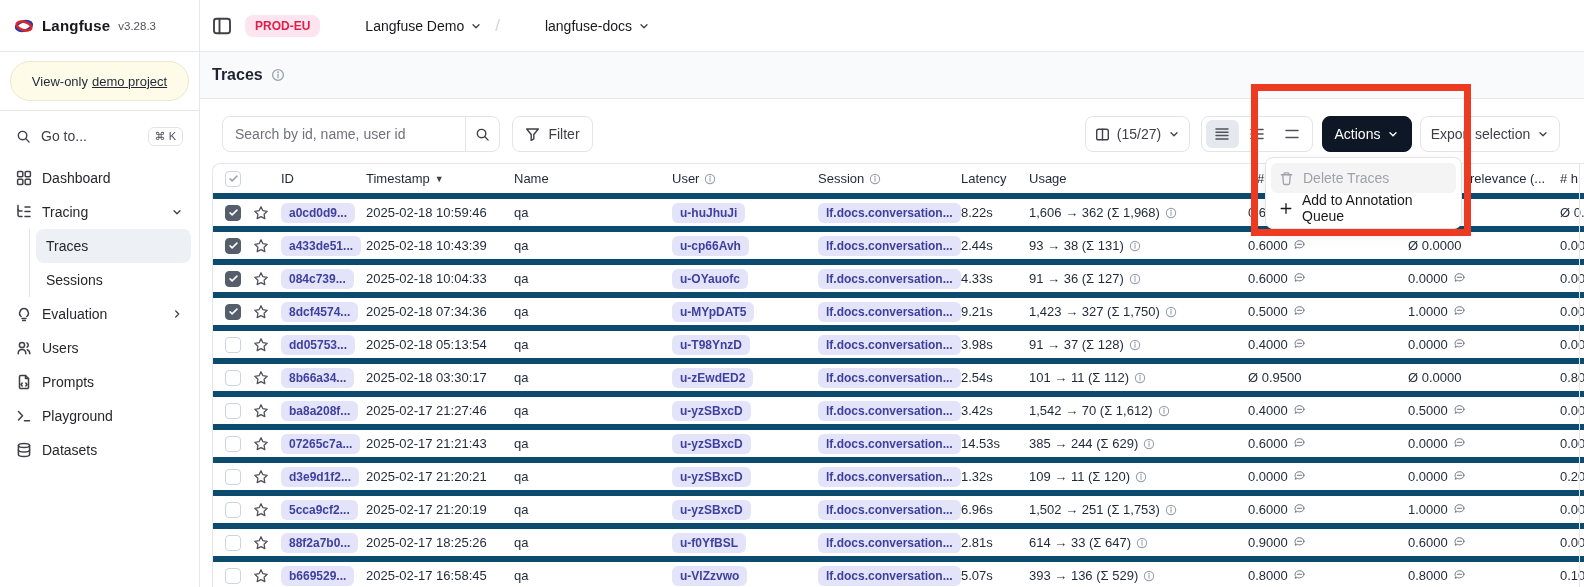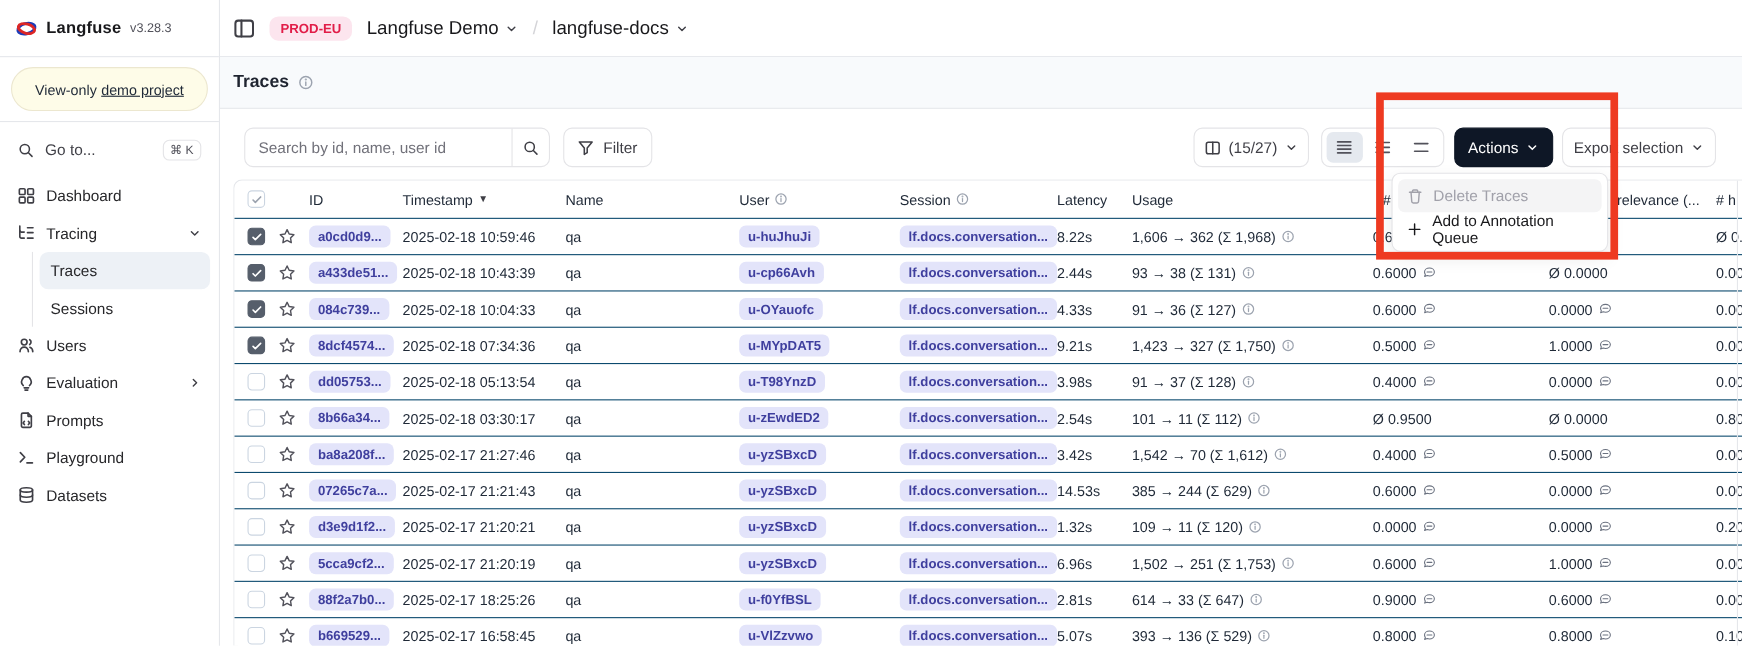--- a/index.html
+++ b/index.html
@@ -22,21 +22,21 @@
   .nav { padding:4px 8px; }
   .nav-item { height:34px; display:flex; align-items:center; gap:10px; padding:0 8px; border-radius:8px; font-size:14px; color:#27272a; cursor:pointer; }
   .nav-item .chev { margin-left:auto; }
   .subnav { margin-left:21px; border-left:1px solid #e4e4e7; padding-left:6px; }
   .subnav .nav-item { padding-left:10px; }
   .subnav .nav-item.active { background:#edf1f6; }
 
   
   #topbar { position:absolute; left:200px; top:0; right:0; height:52px; border-bottom:1px solid #e5e7eb; display:flex; align-items:center; gap:13px; padding:0 12px; background:#fff; }
   .env-badge { background:#fce5ee; color:#e11d48; font-size:12px; font-weight:600; padding:4px 10px; border-radius:8px; }
-  .crumb { font-size:17px; font-weight:500; color:#18181b; display:flex; align-items:center; gap:6px; cursor:pointer; }
+  .crumb { font-size:14px; font-weight:500; color:#18181b; display:flex; align-items:center; gap:6px; cursor:pointer;margin-left:32px; }
   .slash { color:#d4d4d8; font-size:17px; }
 
   
   #pagehead { position:absolute; left:200px; top:52px; right:0; height:47px; background:#f8fafc; border-bottom:1px solid #e5e7eb; display:flex; align-items:center; gap:8px; padding:0 12px; }
   #pagehead h1 { font-size:16px; font-weight:600; color:#1f2430; }
 
   
   #toolbar { position:absolute; left:200px; top:99px; right:0; height:64px; background:#fff; }
   .tb { position:absolute; top:17px; height:36px; border:1px solid #e4e4e7; border-radius:8px; background:#fff; display:flex; align-items:center; font-size:14px; color:#3f3f46; gap:8px; cursor:pointer;justify-content:center; }
   #searchbox { left:22px; width:278px; padding:0; cursor:text; }
@@ -47,21 +47,21 @@
   #colsbtn { left:885px; width:105px; justify-content:center; gap:7px; }
   #rowheight { left:1001px; width:112px; padding:0 4px; gap:2px; cursor:default; }
   .rh-opt { width:33px; height:28px; border-radius:6px; display:flex; align-items:center; justify-content:center; cursor:pointer; }
   .rh-opt.sel { background:#e5e9ef; }
   .rh-opt svg { stroke:#52525b; }
   #actionsbtn { left:1122px; width:90px; background:#0e1726; border-color:#0e1726; color:#fff; font-weight:500; justify-content:center; gap:7px; }
   #exportbtn { left:1220px; width:140px; justify-content:center; gap:7px; white-space:nowrap; }
 
   
   #table { position:absolute; left:212px; top:163px; right:0; bottom:0; border:1px solid #e5e7eb; border-right:none; border-bottom:none; border-top-left-radius:8px; overflow:hidden; background:#fff; }
-  .tr { display:flex; align-items:center; height:33px; border-bottom:1px solid #0c4a6e; padding-left:12px; white-space:nowrap; }
+  .tr { display:flex; align-items:center; height:33px; border-bottom:6px solid #0c4a6e; padding-left:12px; white-space:nowrap; }
   .tr.head { height:35px; font-size:13px; font-weight:500; color:#3f3f46; }
   .td { flex:none; font-size:13px; color:#1f2937; display:flex; align-items:center; gap:5px; }
   .c-cb{width:28px;} .c-star{width:28px;} .c-id{width:85px;} .c-ts{width:148px;} .c-name{width:158px;}
   .c-user{width:146px;} .c-session{width:143px;} .c-lat{width:68px;} .c-usage{width:219px;}
   .c-s1{width:160px;} .c-s2{width:62px;} .c-s3{width:90px;} .c-s4{flex:1;}
   .head .c-s1{padding-left:9px;}
   .badge { background:#e3e4fa; color:#3f3f9e; font-weight:600; font-size:12px; padding:3px 8px; border-radius:6px; cursor:pointer; max-width:100%; overflow:hidden; }
   .cb { width:16px; height:16px; border:1px solid #cbd5e1; border-radius:4px; background:#fff; display:flex; align-items:center; justify-content:center; cursor:pointer; }
   .cb svg { display:none; }
   .cb.on { background:#565e6b; border-color:#565e6b; }
@@ -138,37 +138,37 @@
     <div class="subnav">
       <div class="nav-item active">
           <span>Traces</span>
         </div>
       <div class="nav-item">
           <span>Sessions</span>
         </div>
     </div>
     <div class="nav-item">
       <svg class="ic" width="16" height="16" viewBox="0 0 16 16">
+          <path d="M5.2 10.5C3.6 9.2 3.2 7 4.2 5.2A4 4 0 0 1 11.8 5.2c1 1.8.6 4-1 5.3"></path>
+          <line x1="6" y1="12.6" x2="10" y2="12.6"></line>
+          <line x1="6.7" y1="14.6" x2="9.3" y2="14.6"></line>
+        </svg>
+      <span>Evaluation</span>
+      <svg class="ic chev" width="12" height="12" viewBox="0 0 14 14">
+          <path d="M5.5 3.5L9 7l-3.5 3.5"></path>
+        </svg>
+    </div>
+    <div class="nav-item">
+      <svg class="ic" width="16" height="16" viewBox="0 0 16 16">
           <circle cx="6" cy="5" r="2.6"></circle>
           <path d="M2.2 13.8c0-2.6 1.8-4.2 3.8-4.2s3.8 1.6 3.8 4.2"></path>
           <path d="M11 2.8a2.6 2.6 0 0 1 0 4.4"></path>
           <path d="M13.8 13.8c0-2.2-1.1-3.6-2.6-4.1"></path>
         </svg>
       <span>Users</span>
-    </div>
-    <div class="nav-item">
-      <svg class="ic" width="16" height="16" viewBox="0 0 16 16">
-          <path d="M5.2 10.5C3.6 9.2 3.2 7 4.2 5.2A4 4 0 0 1 11.8 5.2c1 1.8.6 4-1 5.3"></path>
-          <line x1="6" y1="12.6" x2="10" y2="12.6"></line>
-          <line x1="6.7" y1="14.6" x2="9.3" y2="14.6"></line>
-        </svg>
-      <span>Evaluation</span>
-      <svg class="ic chev" width="12" height="12" viewBox="0 0 14 14">
-          <path d="M5.5 3.5L9 7l-3.5 3.5"></path>
-        </svg>
     </div>
     <div class="nav-item">
       <svg class="ic" width="16" height="16" viewBox="0 0 16 16">
           <path d="M9.5 1.5H4.8A1.3 1.3 0 0 0 3.5 2.8v10.4a1.3 1.3 0 0 0 1.3 1.3h6.4a1.3 1.3 0 0 0 1.3-1.3V4.5z"></path>
           <path d="M9.5 1.5v3h3"></path>
           <path d="M6.2 9l-1.2 1.5 1.2 1.5M9.8 9l1.2 1.5-1.2 1.5"></path>
         </svg>
       <span>Prompts</span>
     </div>
     <div class="nav-item">

